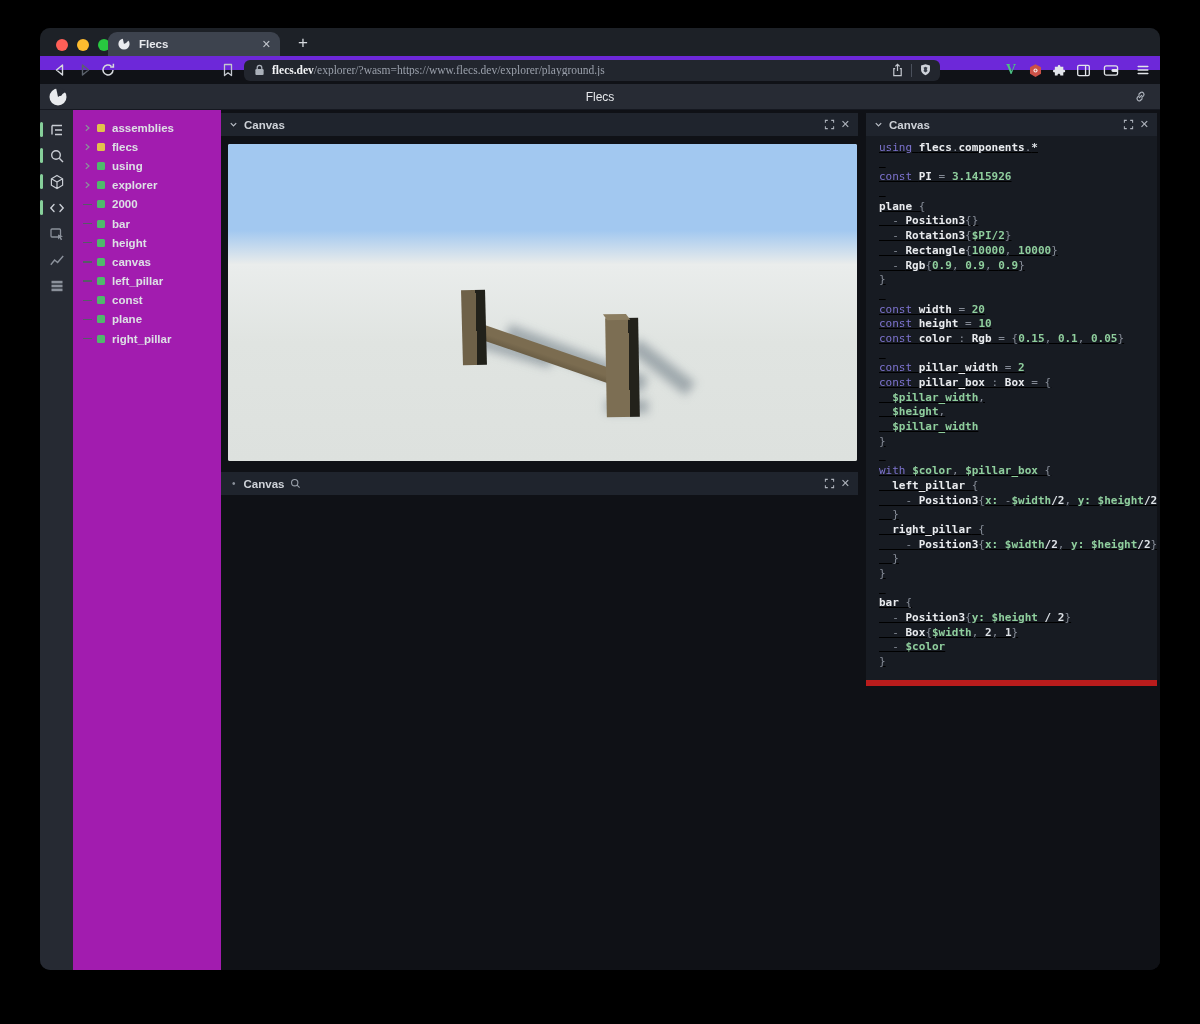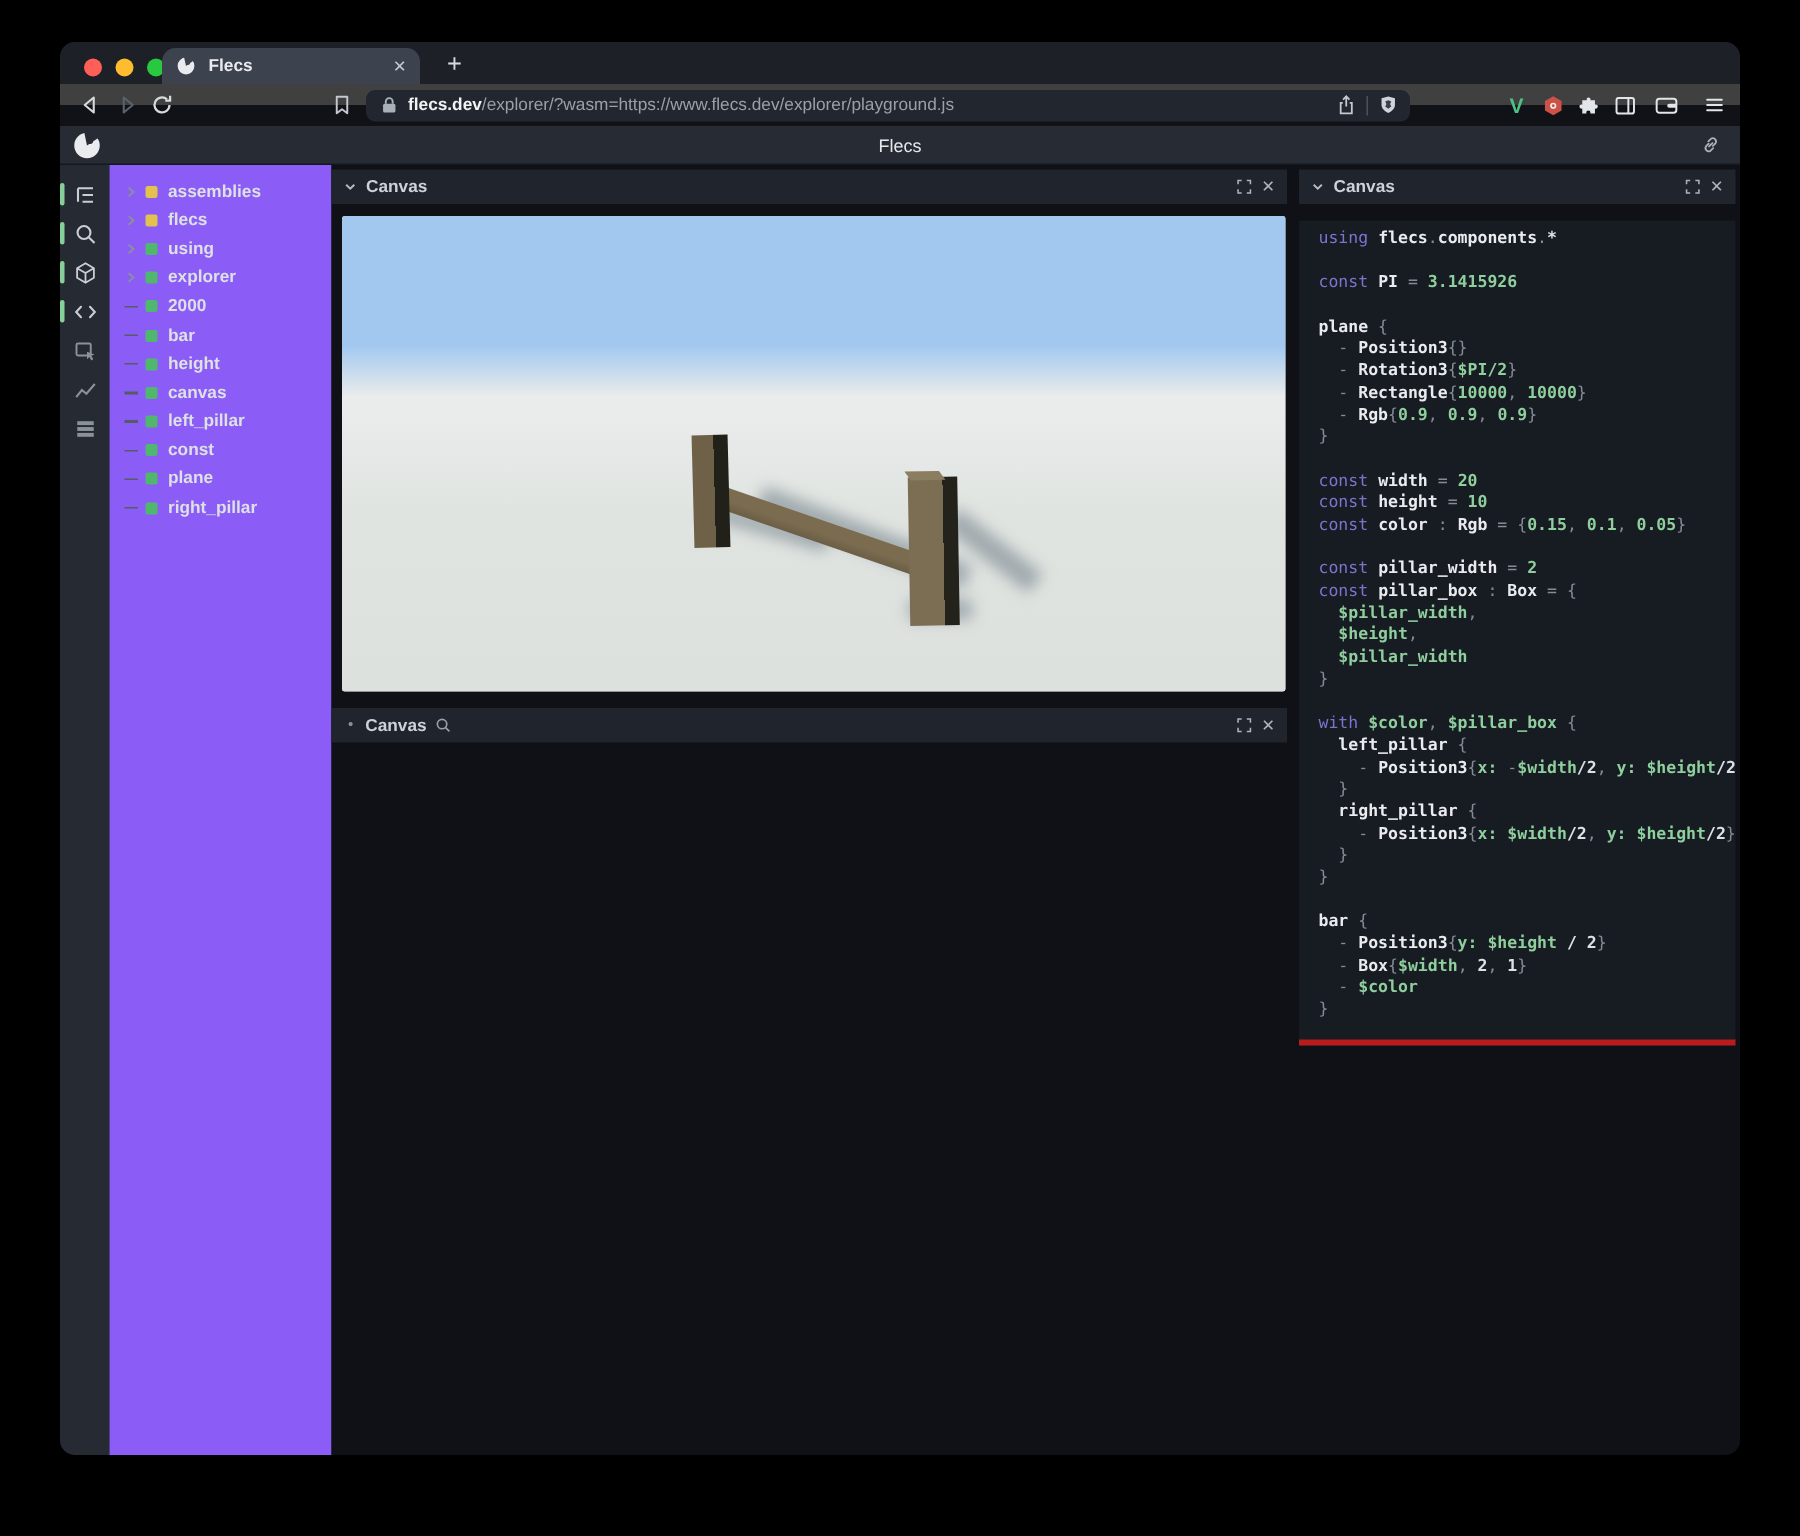--- a/index.html
+++ b/index.html
@@ -8,21 +8,21 @@
 
   
   .tabbar { position:absolute; left:0; top:0; width:100%; height:28px; background:#1d2127; }
   .traffic { position:absolute; left:16px; top:11px; display:flex; gap:9px; }
   .tl { width:12px; height:12px; border-radius:50%; }
   .tab { position:absolute; left:68px; top:4px; width:172px; height:24px; background:#3d434e; border-radius:9px 9px 0 0; display:flex; align-items:center; padding:0 9px; gap:8px; }
   .tab-title { color:#e8eaee; font-size:11.5px; font-weight:bold; flex:1; }
   .tabclose { color:#c3c7ce; font-size:11px; cursor:default; }
   .newtab { position:absolute; left:250px; top:3px; width:26px; height:24px; color:#d6d9de; font-size:17px; text-align:center; line-height:24px; }
 
-  .toolbar { position:absolute; left:0; top:28px; width:100%; height:14px; background:#404040; display:block; }
+  .toolbar { position:absolute; left:0; top:28px; width:100%; height:14px; background:#6d28d9; display:block;font-family:Liberation Serif, serif; }
   .navbtn { position:absolute; top:6px; width:16px; height:16px; }
   .urlbar { position:absolute; left:204px; top:3.5px; width:696px; height:21px; background:#22262e; border-radius:6px; display:flex; align-items:center; padding:0 10px; }
   .urltext { font-size:11.5px; margin-left:7px; white-space:nowrap; overflow:hidden; }
   .urldomain { color:#f2f3f5; font-weight:bold; }
   .urlpath { color:#9aa0ab; }
   .url-right { position:absolute; right:8px; top:2px; display:flex; align-items:center; gap:7px; height:17px; }
   .sep { width:1px; height:13px; background:#4a505c; }
   .ext { position:absolute; top:5px; width:18px; height:18px; display:flex; align-items:center; justify-content:center; }
   .vext { color:#4cc183; font-weight:bold; font-size:14px; }
 
@@ -30,38 +30,38 @@
   .appheader { position:absolute; left:0; top:56px; width:100%; height:26px; background:#272b34; border-bottom:1px solid #151820; }
   .applogo { position:absolute; left:8px; top:3px; }
   .apptitle { position:absolute; left:0; width:100%; text-align:center; top:6px; color:#e6e8eb; font-size:12px; }
   .linkico { position:absolute; right:12px; top:5px; }
 
   
   .appbody { position:absolute; left:0; top:82px; width:100%; height:860px; background:#0f1116; }
   .iconstrip { position:absolute; left:0; top:0; width:33px; height:100%; background:#262a33; padding-top:7px; }
   .toolslot { position:relative; width:33px; height:26px; display:flex; align-items:center; justify-content:center; }
   .toolslot .pill { position:absolute; left:0; top:5px; width:3px; height:15px; border-radius:2px; background:#86cf9a; }
-  .tree { position:absolute; left:33px; top:0; width:148px; height:100%; background:#8b5cf6; padding-top:8px; }
+  .tree { position:absolute; left:33px; top:0; width:148px; height:100%; background:#a21caf; padding-top:8px; }
   .trow { display:flex; align-items:center; height:19.2px; padding-left:10px; }
   .tarrow { width:14px; display:flex; align-items:center; color:#8b919b; }
   .tdash { width:9px; height:1.5px; background:#565c66; }
   .tsq { width:8px; height:8px; border-radius:1.5px; margin-right:7px; flex:none; }
   .tlabel { color:#dde0e5; font-size:11.5px; font-weight:bold; }
 
   .main { position:absolute; left:181px; top:0; right:0; height:100%; background:#0f1116; }
   .panelhead { position:absolute; height:23px; background:#1f242d; display:flex; align-items:center; padding:0 8px; gap:6px; }
   .ptitle { color:#ced2d8; font-size:11.5px; font-weight:bold; }
   .phspacer { flex:1; }
   .phico { display:flex; align-items:center; }
   .bullet { color:#8b919b; font-size:10px; margin:0 2px 0 3px; }
 
   .canvas-head { left:0; top:3px; width:637px; }
   .search-head { left:0; top:362px; width:637px; }
   .editor-head { left:645px; top:3px; width:291px; }
-  .editorbody { position:absolute; left:645px; top:37px; width:291px; height:550px; background:#171b22; border-bottom:4px solid #b91c1c; overflow:hidden; }
+  .editorbody { position:absolute; left:645px; top:26px; width:291px; height:550px; background:#171b22; border-bottom:6px solid #b91c1c; overflow:hidden;text-decoration:underline; }
 
   
   .code { padding:5px 0 0 13px; font-family:"DejaVu Sans Mono", monospace; font-size:11px; line-height:14.7px; white-space:pre; }
   .cl { height:14.7px; }
   .k { color:#7d73cf; }
   .i { color:#e9ebee; font-weight:bold; }
   .p { color:#858b96; }
   .n { color:#8fce9d; font-weight:bold; }
   .w { color:#dde1e6; font-weight:bold; }
 

